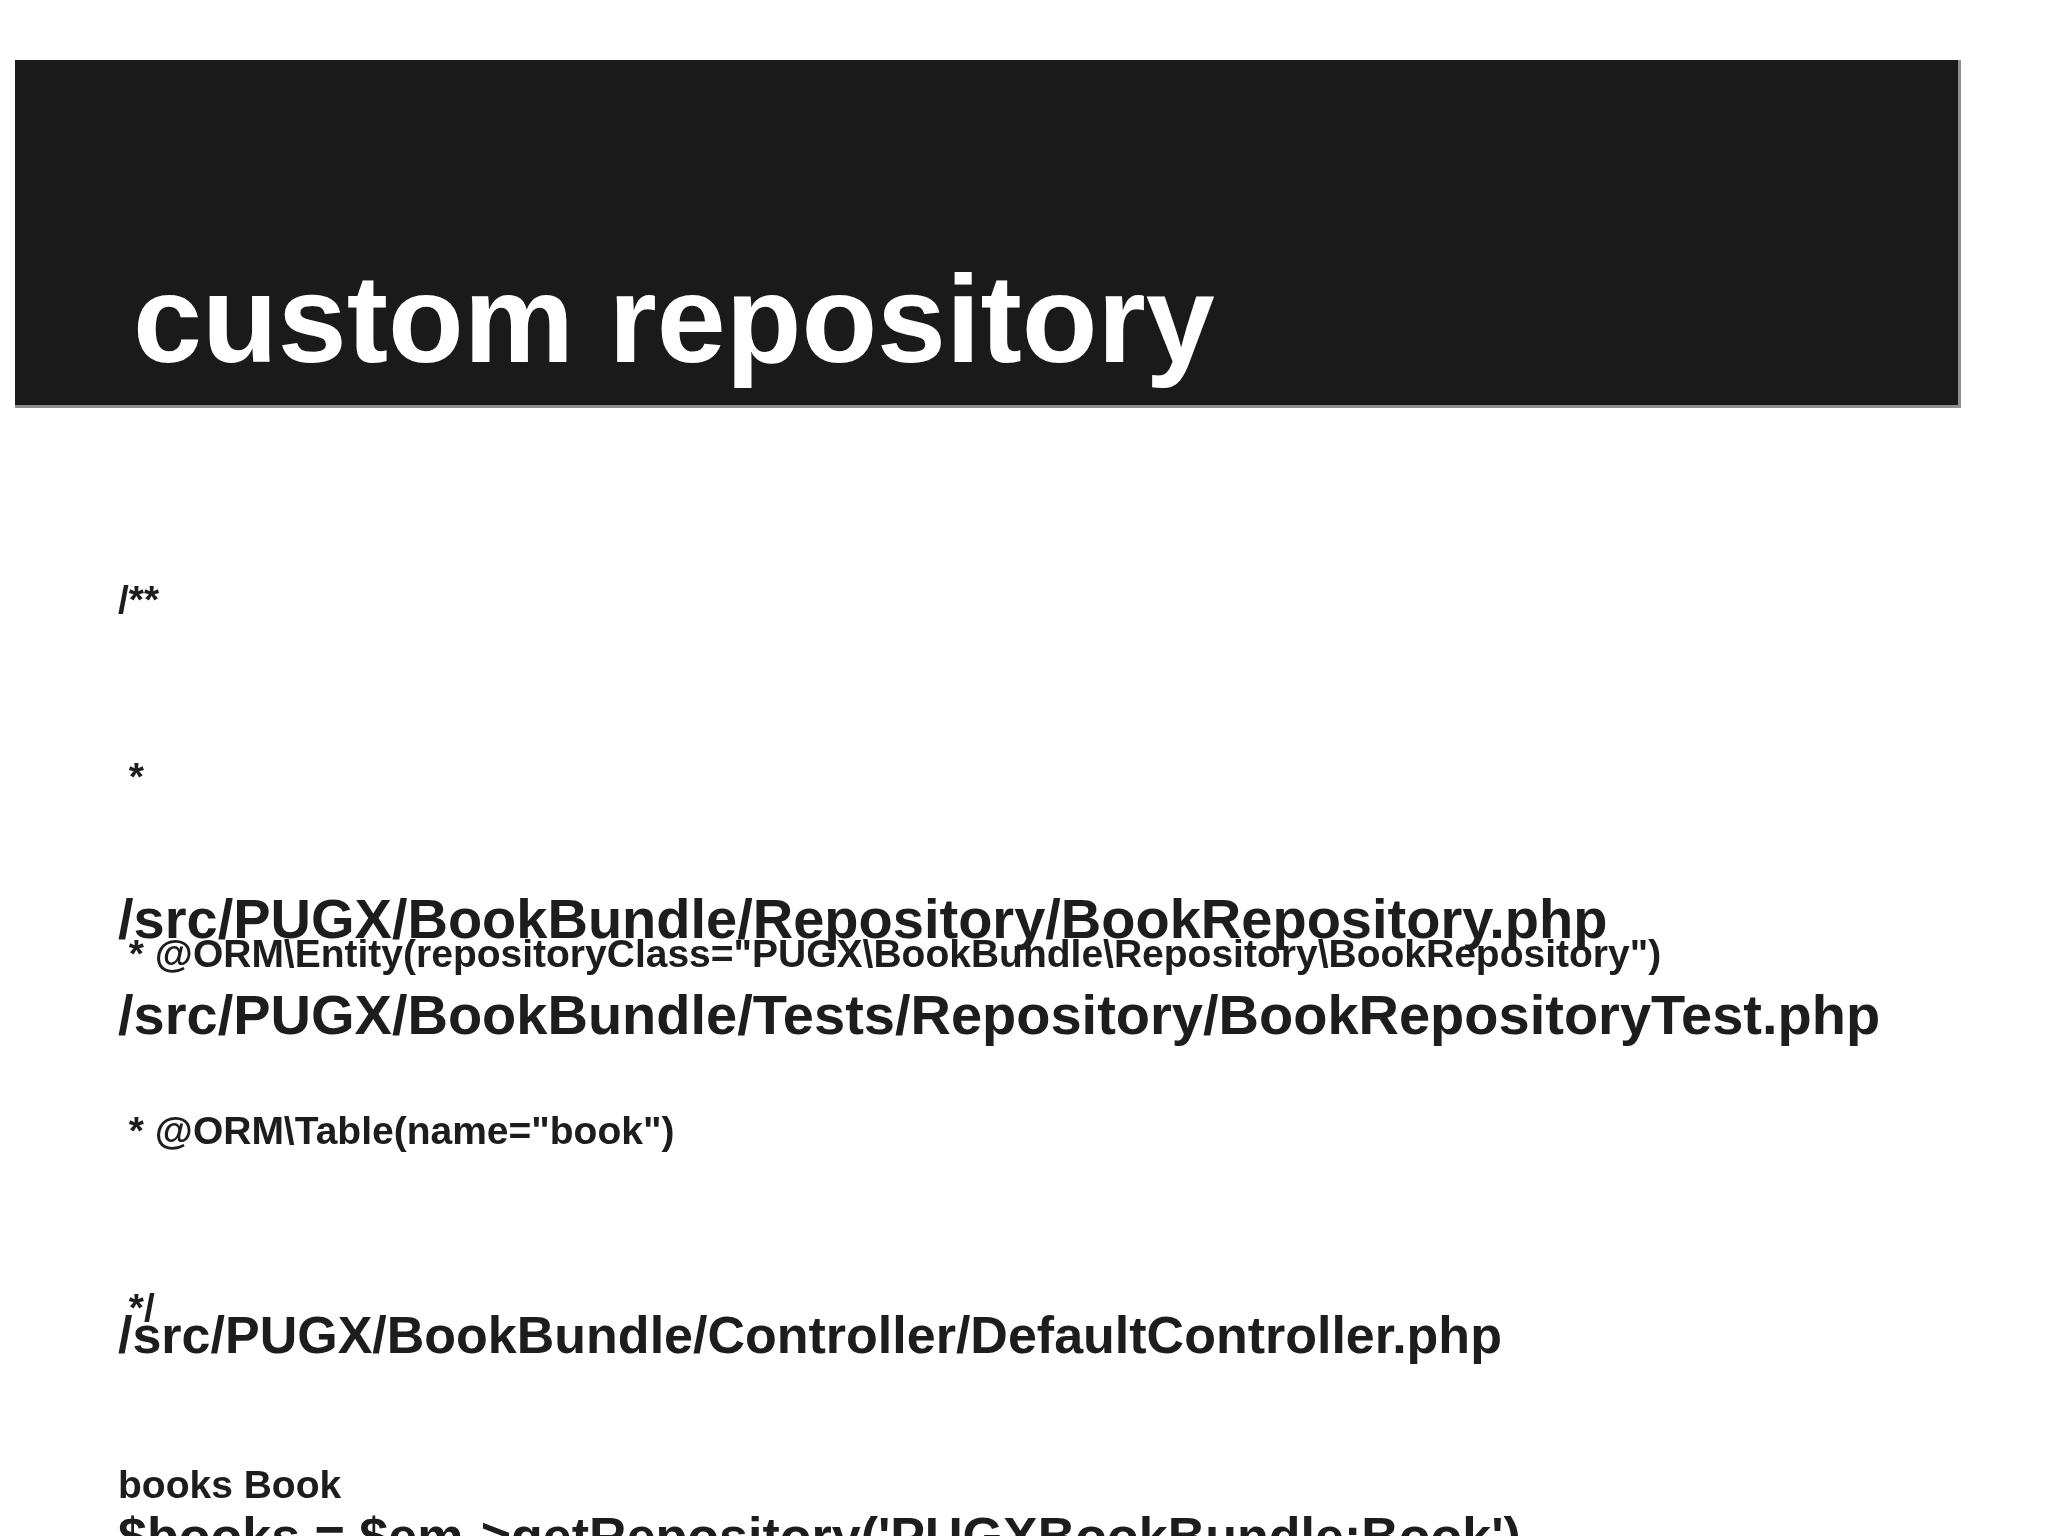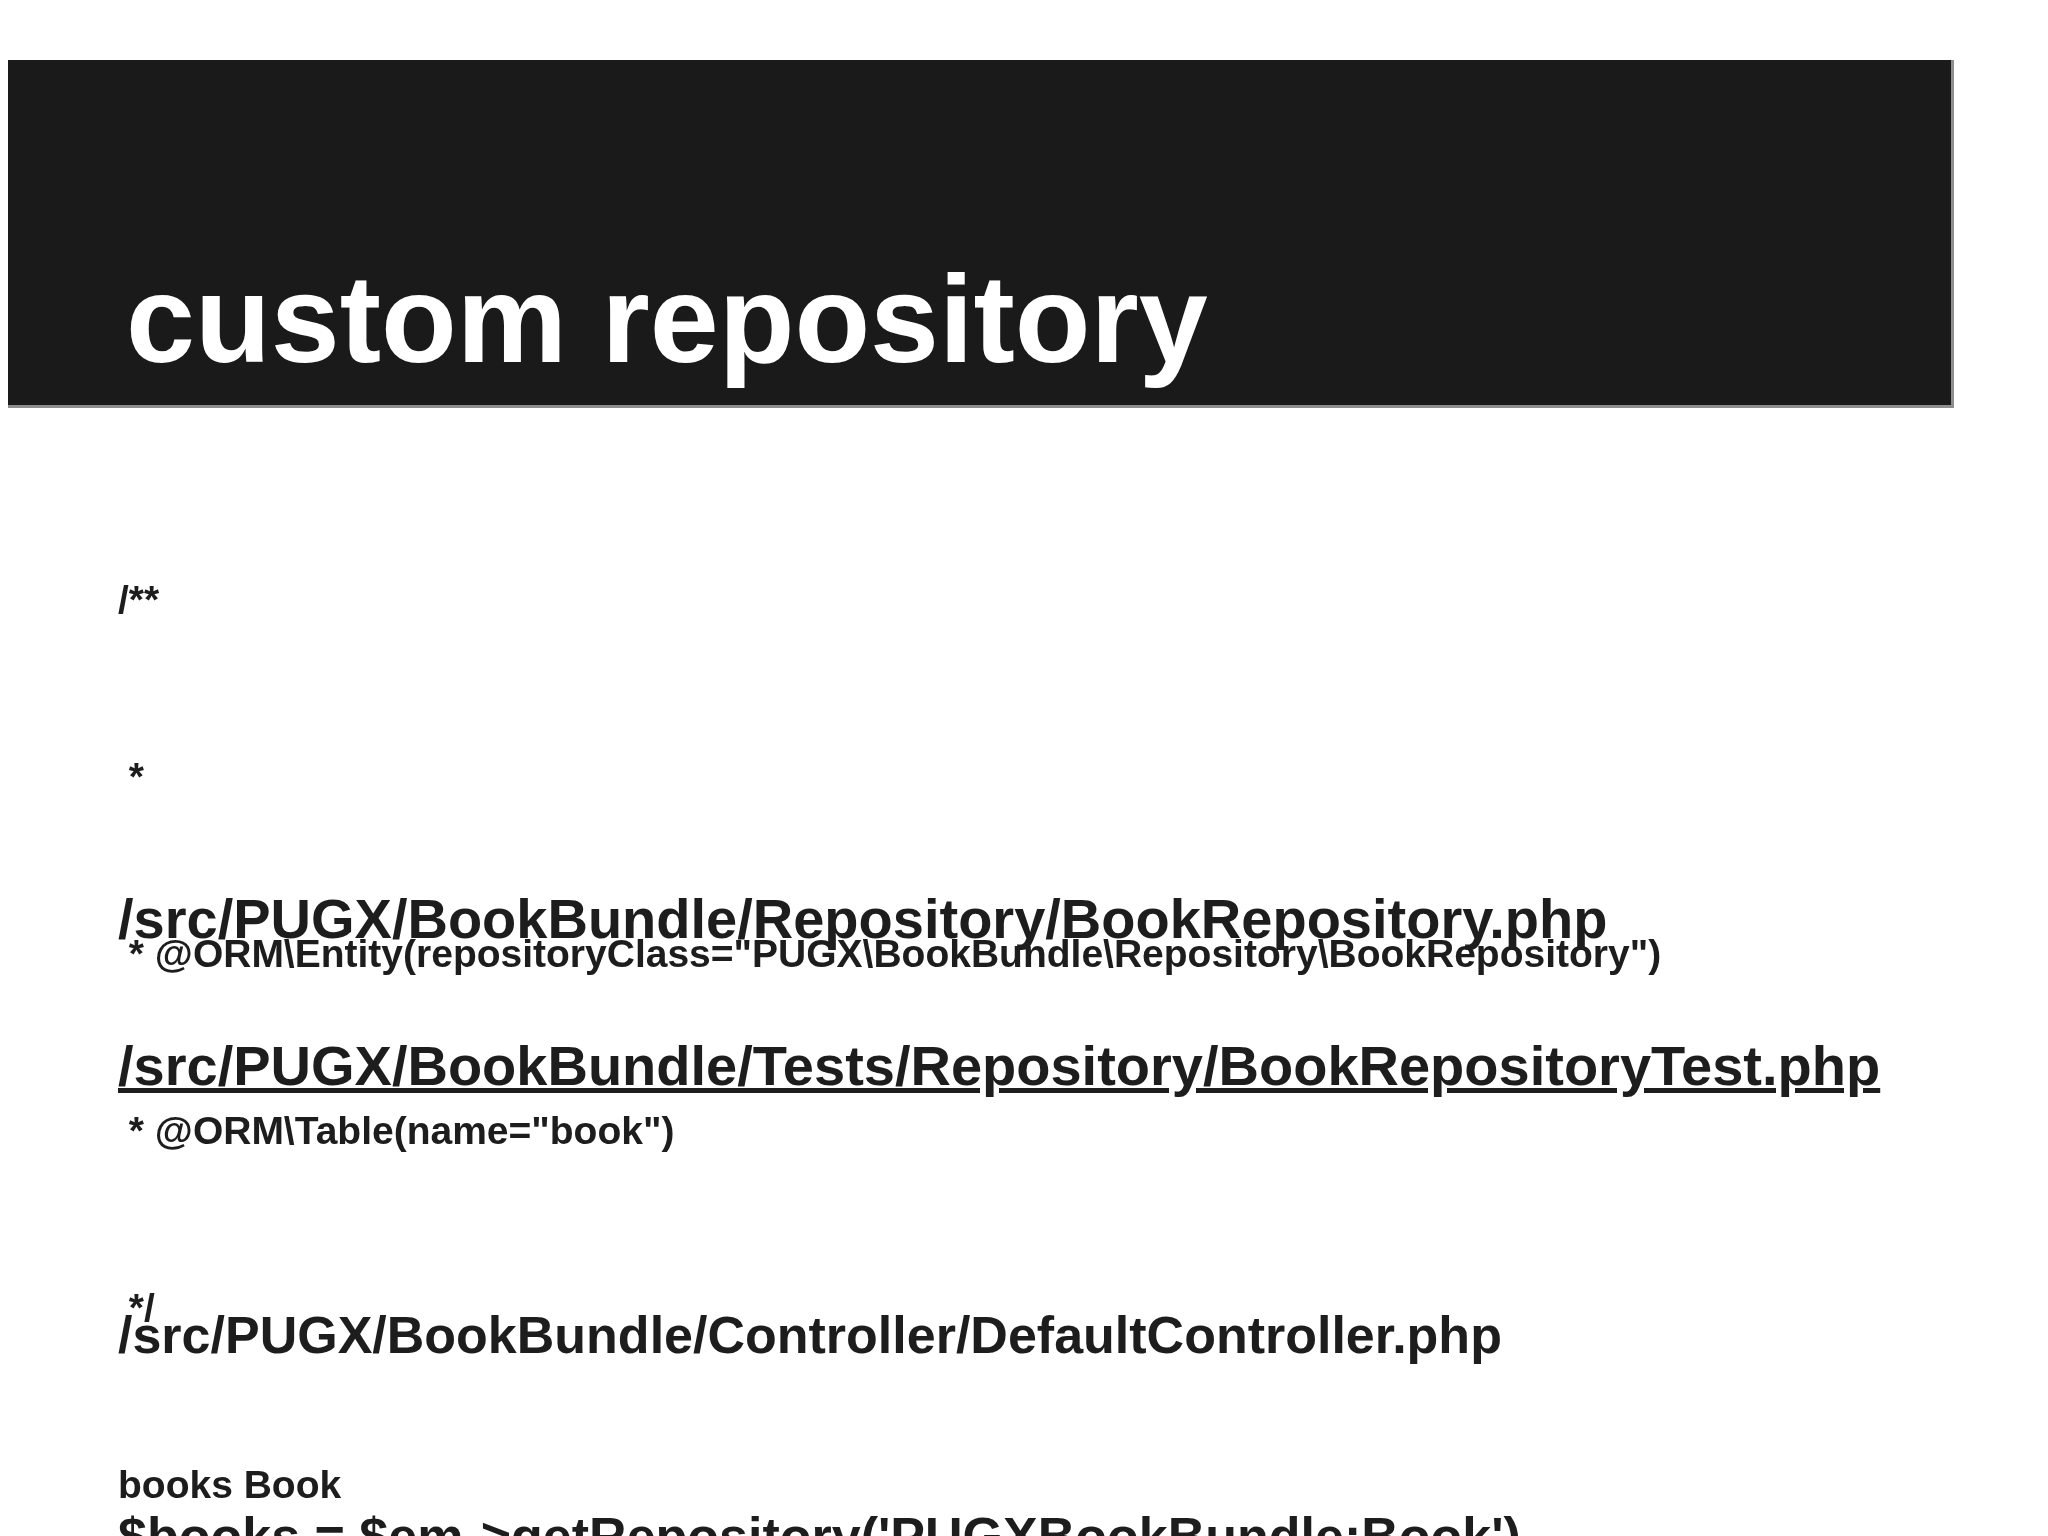--- a/index.html
+++ b/index.html
@@ -12,21 +12,21 @@
     height: 1536px;
     position: relative;
     overflow: hidden;
     font-family: "Liberation Sans", "DejaVu Sans", sans-serif;
     font-weight: bold;
     color: #1d1d1d;
   }
   .banner {
     position: absolute;
     top: 60px;
-    left: 8px;
+    left: 15px;
     width: 1946px;
     height: 348px;
     background: #1a1a1a;
     border-right: 3px solid #8e8e8e;
     border-bottom: 3px solid #8e8e8e;
     box-sizing: border-box;
     display: flex;
     align-items: flex-end;
   }
   .banner h1 {
@@ -47,21 +47,21 @@
     white-space: pre;
   }
   .path-line {
     position: absolute;
     left: 118px;
     font-size: 56px;
     line-height: 60px;
     white-space: pre;
   }
   .path-1 { top: 889px; }
-  .path-2 { top: 1036px; text-decoration: underline; }
+  .path-2 { top: 985px; }
   .usage-block {
     position: absolute;
     left: 118px;
     top: 1168px;
     font-size: 52px;
     line-height: 67px;
     white-space: pre;
   }
 </style>
 </head>

